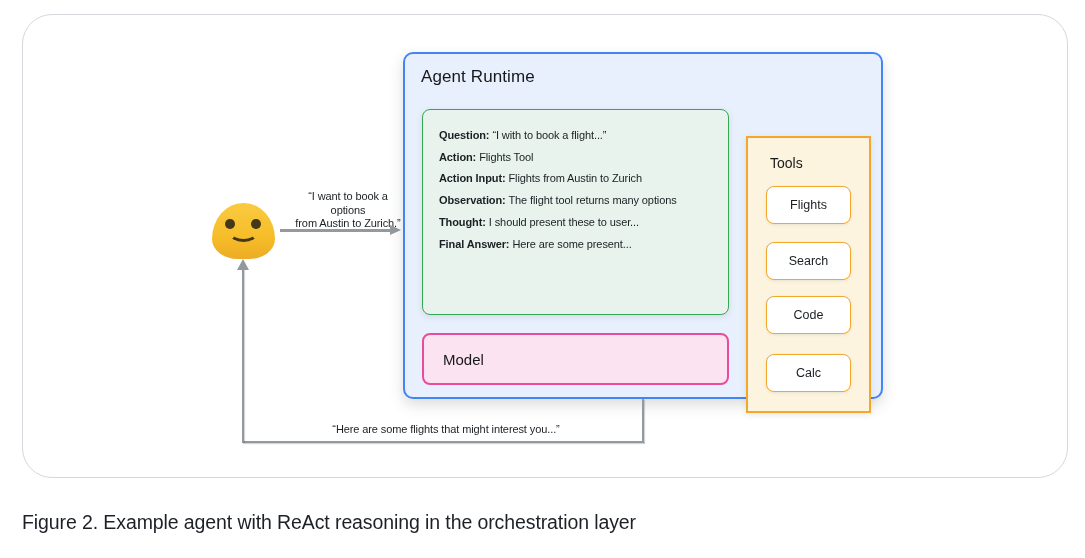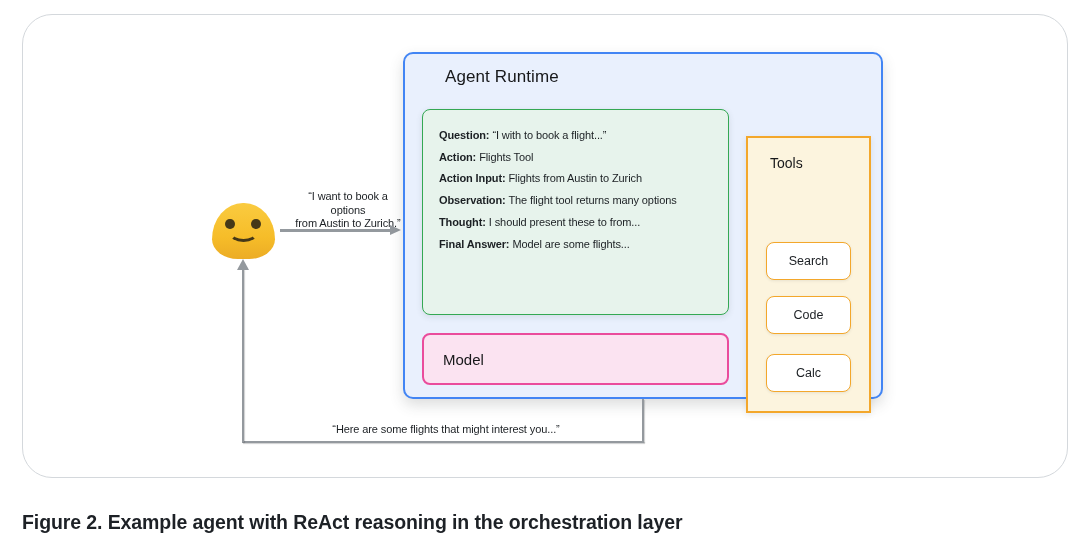--- a/index.html
+++ b/index.html
@@ -26,21 +26,21 @@
     font-size:11px; line-height:13.5px; font-weight:500; color:#1b1f23; letter-spacing:-0.1px; }
   .req-line { position:absolute; left:280px; top:229px; width:112px; height:2.5px; background:var(--arrow-gray,#94999E); }
   .arrow-right { position:absolute; left:390px; top:224.5px; width:0; height:0;
     border-top:5.5px solid transparent; border-bottom:5.5px solid transparent;
     border-left:11px solid var(--arrow-gray,#94999E); }
 
   
   .runtime { position:absolute; left:403px; top:52px; width:480px; height:347px;
     background:var(--runtime-bg,#E9F0FD); border:2px solid var(--runtime-border,#4285F4);
     border-radius:10px; box-shadow:0 6px 14px rgba(60,64,67,0.18); }
-  .runtime-title { position:absolute; left:40px; top:13px; font-size:17px; font-weight:500; color:#17181a; letter-spacing:0.1px; }
+  .runtime-title { position:absolute; left:16px; top:13px; font-size:17px; font-weight:500; color:#17181a; letter-spacing:0.1px; }
 
   
   .trace { position:absolute; left:17px; top:55px; width:307px; height:206px;
     background:var(--trace-bg,#E7F3EC); border:1.6px solid var(--trace-border,#34A853);
     border-radius:8px; box-shadow:0 2px 6px rgba(60,64,67,0.12); }
   .trace-content { position:absolute; left:16px; top:15px; right:6px; }
   .trace-line { font-size:11px; line-height:21.7px; letter-spacing:-0.1px; white-space:nowrap; color:#1b1f23; }
   .trace-line .b { font-weight:700; }
 
   
@@ -65,21 +65,21 @@
   .resp-down  { left:642px; top:399px; width:2px; height:43px; }
   .resp-horiz { left:242px; top:441px; width:402px; height:2px; }
   .resp-up    { left:242px; top:269px; width:2px; height:173px; }
   .arrow-up { position:absolute; left:237px; top:259px; width:0; height:0;
     border-left:6px solid transparent; border-right:6px solid transparent;
     border-bottom:11px solid var(--arrow-gray,#94999E); }
   .resp-label { position:absolute; left:270px; top:423px; width:352px; text-align:center;
     font-size:11px; font-weight:500; color:#1b1f23; letter-spacing:-0.1px; }
 
   
-  .caption { position:absolute; left:22px; top:511px; font-size:19.5px; font-weight:700;
+  .caption { position:absolute; left:22px; top:511px; font-size:19.5px; font-weight:400;
     color:#1d2126; letter-spacing:-0.1px; }
 </style>
 </head>
 <body>
 
 <div class="stage">
 
   <div class="outer-frame"></div>
 
   <div class="emoji">
@@ -98,31 +98,32 @@
 
   <div class="runtime">
     <div class="runtime-title">Agent Runtime</div>
 
     <div class="trace">
       <div class="trace-content">
         <div class="trace-line"><span class="b">Question:</span><span> “I with to book a flight...”</span></div>
         <div class="trace-line"><span class="b">Action:</span><span> Flights Tool</span></div>
         <div class="trace-line"><span class="b">Action Input:</span><span> Flights from Austin to Zurich</span></div>
         <div class="trace-line"><span class="b">Observation:</span><span> The flight tool returns many options</span></div>
-        <div class="trace-line"><span class="b">Thought:</span><span> I should present these to from...</span></div>
-        <div class="trace-line"><span class="b">Final Answer:</span><span> Model are some flights...</span></div>
+        <div class="trace-line"><span class="b">Thought:</span><span> I should present these to user...</span></div>
+        <div class="trace-line"><span class="b">Final Answer:</span><span> Here are some present...</span></div>
       </div>
     </div>
 
     <div class="model">
       <div class="model-label">Model</div>
     </div>
 
     <div class="tools">
       <div class="tools-title">Tools</div>
+      <div class="tool-btn t0">Flights</div>
       <div class="tool-btn t1">Search</div>
       <div class="tool-btn t3">Calc</div>
       <div class="tool-btn t2">Code</div>
     </div>
   </div>
 
   <div class="resp-seg resp-down"></div>
   <div class="resp-seg resp-horiz"></div>
   <div class="resp-seg resp-up"></div>
   <div class="arrow-up"></div>

